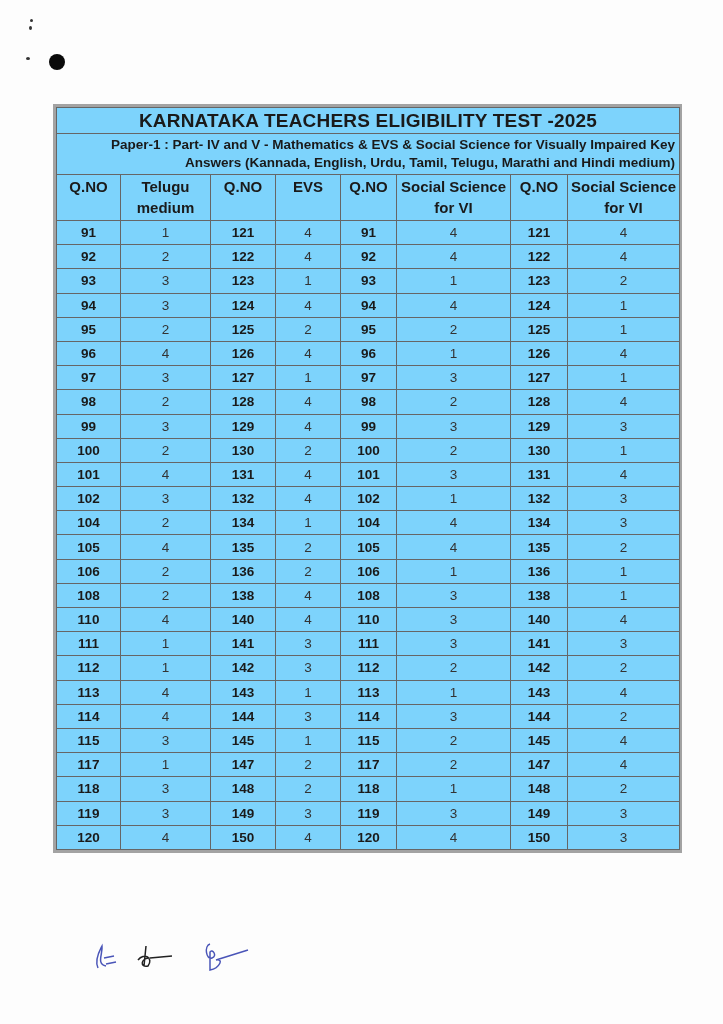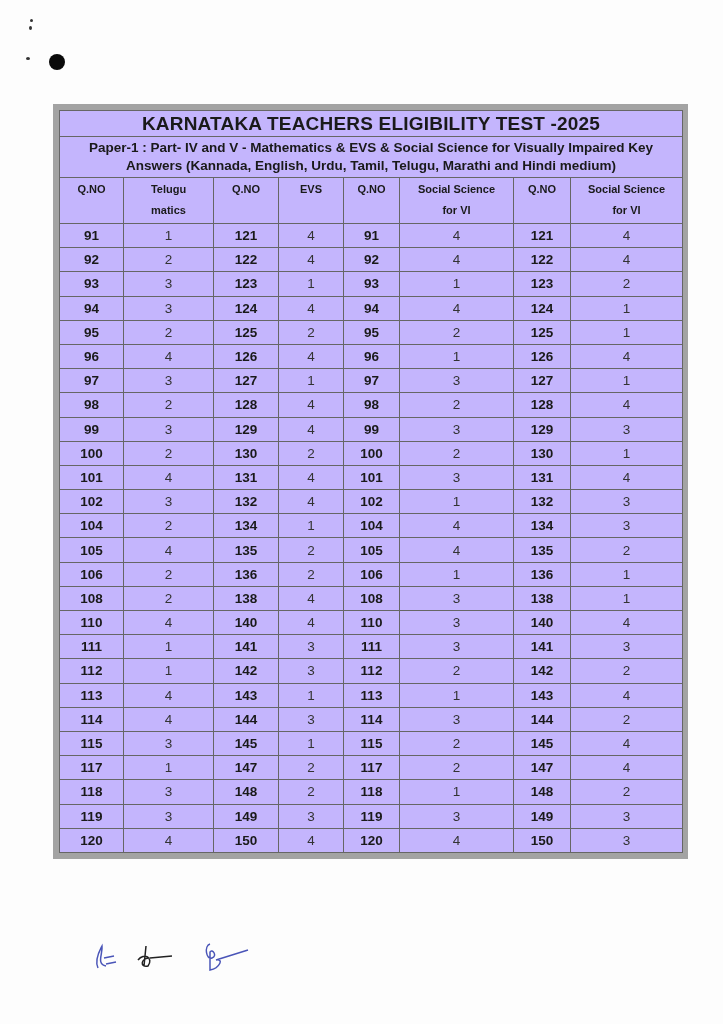--- a/index.html
+++ b/index.html
@@ -4,32 +4,32 @@
 <style>
   html, body { margin: 0; padding: 0; }
   body {
     width: 723px; height: 1024px; background: #fdfdfd; position: relative;
     font-family: "Liberation Sans", "DejaVu Sans", sans-serif; color: #1a1a1a; overflow: hidden;
   }
   .mark { position: absolute; background: #333; border-radius: 50%; }
   .hole { position: absolute; left: 49px; top: 54px; width: 16px; height: 16px; background: #0a0a0a; border-radius: 50%; }
   .sheet {
     position: absolute; left: 53px; top: 104px; width: 623px;
-    border: 6px solid #a3a3a3; border-collapse: collapse; background: #c4b5fd;
+    border: 3px solid #a3a3a3; border-collapse: collapse; background: #7dd3fc;
   }
   table { border-collapse: collapse; width: 100%; table-layout: fixed; }
   td, th { border: 1px solid #666; padding: 0; text-align: center; }
   .title-cell {
     font-size: 19px; font-weight: bold; height: 25px; line-height: 25px; letter-spacing: 0.2px;
   }
   .sub-cell {
-    font-size: 13.5px; font-weight: bold; text-align: center; padding: 2px 4px; line-height: 18px; height: 36px;
+    font-size: 13.5px; font-weight: bold; text-align: right; padding: 2px 4px; line-height: 18px; height: 36px;
   }
   th {
-    font-size: 11px; font-weight: bold; height: 44px; vertical-align: top; line-height: 21px; padding-top: 1px;
+    font-size: 15px; font-weight: bold; height: 44px; vertical-align: top; line-height: 21px; padding-top: 1px;
   }
   td.q { font-weight: bold; font-size: 13.5px; height: 23.2px; }
   td.a { font-weight: normal; font-size: 13.5px; color: #333; }
   .sigs { position: absolute; left: 88px; top: 938px; width: 200px; height: 40px; }
 </style>
 </head>
 <body>
 
 <div class="mark" style="left:30px;top:19px;width:3px;height:3px;"></div>
 <div class="mark" style="left:29px;top:26px;width:3px;height:4px;"></div>
@@ -55,21 +55,21 @@
     <tr>
       <td colspan="8" class="sub-cell">Paper-1 :  Part- IV and V - Mathematics &amp; EVS &amp; Social Science for Visually Impaired Key Answers (Kannada, English, Urdu, Tamil, Telugu, Marathi and Hindi medium)</td>
     </tr>
     <tr id="header-row">
           <th>
             <div>Q.NO</div>
             <div></div>
           </th>
           <th>
             <div>Telugu</div>
-            <div>matics</div>
+            <div>medium</div>
           </th>
           <th>
             <div>Q.NO</div>
             <div></div>
           </th>
           <th>
             <div>EVS</div>
             <div></div>
           </th>
           <th>

